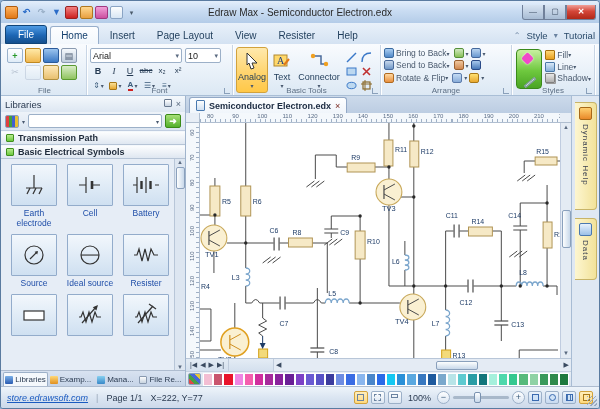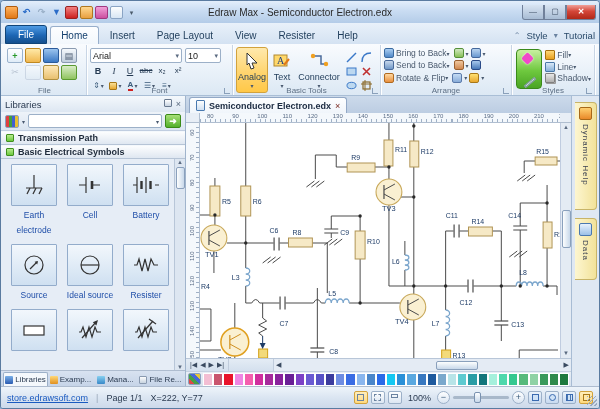--- a/index.html
+++ b/index.html
@@ -98,21 +98,21 @@
     background:linear-gradient(90deg,#e04040 25%,#40a040 25% 50%,#4060d0 50% 75%,#e8c030 75%);}
   .sb-combo { flex:1; height:14px; background:#fff; border:1px solid #9cb0c8; border-radius:2px; display:flex; align-items:center; padding:0 2px;}
   .gobtn { width:16px; height:14px; border-radius:2px; background:linear-gradient(#a8e078,#52b02a); border:1px solid #3a8a18; color:#fff; font-size:9px; line-height:13px; text-align:center; font-weight:bold;}
   .sb-section { height:14px; display:flex; align-items:center; gap:4px; padding:0 5px; font-size:9px; font-weight:bold; color:#1e2a3a;
     background:linear-gradient(#fcfdfe,#dfe7f1); border-top:1px solid #f4f8fc; border-bottom:1px solid #b6c4d6;}
   .greensq { width:8px; height:8px; background:linear-gradient(#b8ec90,#6cc83c); border:1px solid #3f8f1f; border-radius:1px;}
   .symbols { flex:1; position:relative; overflow:hidden; background:#e6edf6; display:flex;}
   .symgrid { flex:1; display:flex; flex-wrap:wrap; padding:3px 0 0 5px; align-content:flex-start;}
   .symcell { width:52px; margin:2px 2px 4px 2px; display:flex; flex-direction:column; align-items:center;}
   .symbox { width:46px; height:42px; background:linear-gradient(#f2f7fc,#cfe0f1); border:1px solid #93accb; border-radius:1px; display:flex; align-items:center; justify-content:center;}
-  .symlabel { font-size:8.5px; color:#1f4ea8; text-align:center; line-height:15px; margin-top:2px;}
+  .symlabel { font-size:8.5px; color:#1f4ea8; text-align:center; line-height:10px; margin-top:2px;}
   .symscroll { width:11px; background:#dde6f1; border-left:1px solid #b8c6d8; display:flex; flex-direction:column; align-items:center; font-size:6px; color:#5a6a80;}
   .symthumb { width:9px; height:22px; background:linear-gradient(90deg,#fdfefe,#c8d8ea); border:1px solid #8aa0bc; border-radius:2px; margin-top:2px;}
   .sb-tabs { height:16px; display:flex; align-items:flex-end; background:linear-gradient(#d8e2f0,#c6d4e8); padding:0 2px; border-top:1px solid #aebccf;}
   .sbtab { flex:1; height:14px; font-size:8px; color:#2a3a50; display:flex; align-items:center; justify-content:center; gap:2px; border:1px solid transparent; border-bottom:none; border-radius:2px 2px 0 0; white-space:nowrap; overflow:hidden;}
   .sbtab.active { background:#f4f8fc; border-color:#9cb0c8;}
   .sbtab .ticon { width:8px; height:8px; border-radius:1px; flex:0 0 8px;}
   .ti0{background:linear-gradient(#7ab0e8,#2a5ab0);} .ti1{background:linear-gradient(#ffd878,#e09020);}
   .ti2{background:linear-gradient(#88d0f0,#3888c8);} .ti3{background:linear-gradient(#fdfdfd,#c8d4e0);border:1px solid #8a9ab0;}
   
   .center { flex:1; display:flex; flex-direction:column; min-width:0;}
@@ -151,21 +151,21 @@
   .rightpanel { width:28px; background:#dfe8f3; border-left:1px solid #a8bcd4; display:flex; flex-direction:column; align-items:center; padding-top:6px; gap:8px;}
   .vtab { width:22px; background:linear-gradient(90deg,#fdf6d0,#f2e29a); border:1px solid #c8b468; border-left:none; border-radius:0 4px 4px 0;
     display:flex; flex-direction:column; align-items:center; padding:4px 0 6px 0; gap:4px;}
   .vtab .vicon { width:13px; height:13px; border-radius:2px;}
   .vicon.help { background:linear-gradient(#ffd070,#e88828); border:1px solid #a86818;}
   .vicon.data { background:linear-gradient(#e8f2fc,#9cc0e8); border:1px solid #4a78b0;}
   .vtab .vtext { writing-mode:vertical-rl; font-size:8px; color:#3a4050; letter-spacing:1px;}
   
   .statusbar { height:22px; flex:0 0 22px; display:flex; align-items:center; gap:8px; padding:0 6px; font-size:9px; color:#2a3a50;
     background:linear-gradient(#eef4fa,#d9e4f1 55%,#cdd9ea); border-top:1px solid #aebccf; position:relative;}
-  .statusbar a { color:#1a5ac0; text-decoration:underline;}
+  .statusbar a { color:#1a5ac0; text-decoration:underline;font-style:italic;}
   .ssep { color:#9aa8ba; }
   .sright { margin-left:auto; display:flex; align-items:center; gap:3px;}
   .viewbtn { width:14px; height:13px; border:1px solid #9cb0c8; border-radius:2px; background:linear-gradient(#fdfeff,#dce6f2);}
   .viewbtn.active { border-color:#d2a23c; background:linear-gradient(#ffeebb,#ffd97e);}
   .viewbtn i { display:block; margin:2px auto; width:7px; height:7px; border:1px solid #6a82a0;}
   .zbtn { width:13px; height:13px; border:1px solid #9cb0c8; border-radius:50%; background:linear-gradient(#fdfeff,#dce6f2); font-size:9px; line-height:11px; text-align:center; color:#3a5a7a;}
   .ztrack { width:56px; height:3px; background:#a8b8ca; border-radius:2px; position:relative;}
   .zthumb { position:absolute; left:38%; top:-4px; width:7px; height:11px; background:linear-gradient(#fdfeff,#c8d8ea); border:1px solid #7a92b0; border-radius:2px;}
   .ubtn { width:14px; height:13px; border:1px solid #9cb0c8; border-radius:2px; background:linear-gradient(#eaf2fa,#c8daf0); }
   .ubtn.pan { border-color:#d2a23c; background:linear-gradient(#ffeebb,#ffd97e);}

